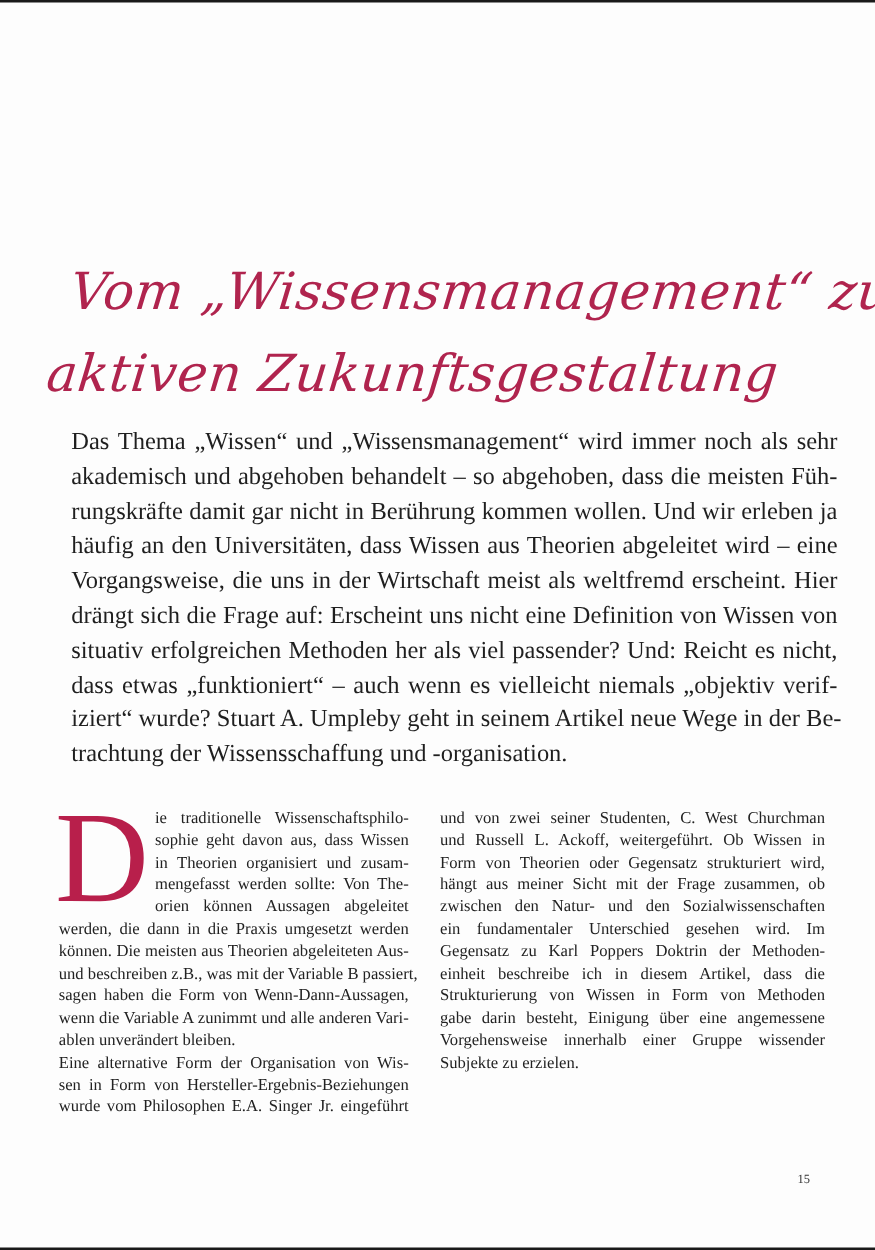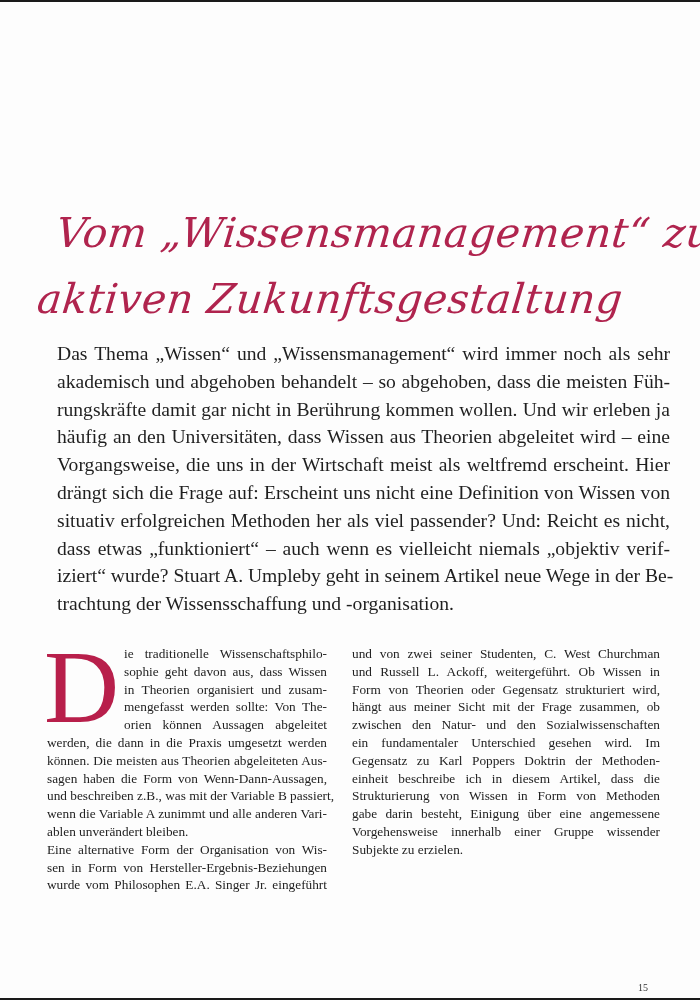--- a/index.html
+++ b/index.html
@@ -104,21 +104,21 @@
       top: -2px;
       font-family: "Liberation Serif", serif;
       font-size: 104px;
       line-height: 88px;
       color: #b81f4b;
     }
 
     .page-number {
       position: absolute;
       left: 638px;
-      top: 982px;
+      top: 938px;
       font-family: "Liberation Serif", serif;
       font-size: 10px;
       color: #333333;
     }
   </style>
 </head>
 <body>
 
 <div class="page">
   <div class="edge-top"></div>
@@ -144,22 +144,22 @@
   <div class="columns">
     <div class="col left drop-cap-wrap">
       <span class="drop-cap">D</span>
       <span class="ln indent">ie traditionelle Wissenschaftsphilo-</span>
       <span class="ln indent">sophie geht davon aus, dass Wissen</span>
       <span class="ln indent">in Theorien organisiert und zusam-</span>
       <span class="ln indent">mengefasst werden sollte: Von The-</span>
       <span class="ln indent">orien können Aussagen abgeleitet</span>
       <span class="ln">werden, die dann in die Praxis umgesetzt werden</span>
       <span class="ln">können. Die meisten aus Theorien abgeleiteten Aus-</span>
+      <span class="ln">und beschreiben z.B., was mit der Variable B passiert,</span>
       <span class="ln">sagen haben die Form von Wenn-Dann-Aussagen,</span>
-      <span class="ln">und beschreiben z.B., was mit der Variable B passiert,</span>
       <span class="ln">wenn die Variable A zunimmt und alle anderen Vari-</span>
       <span class="ln last">ablen unverändert bleiben.</span>
       <span class="ln">Eine alternative Form der Organisation von Wis-</span>
       <span class="ln">sen in Form von Hersteller-Ergebnis-Beziehungen</span>
       <span class="ln">wurde vom Philosophen E.A. Singer Jr. eingeführt</span>
     </div>
 
     <div class="col right">
       <span class="ln">und von zwei seiner Studenten, C. West Churchman</span>
       <span class="ln">und Russell L. Ackoff, weitergeführt. Ob Wissen in</span>

